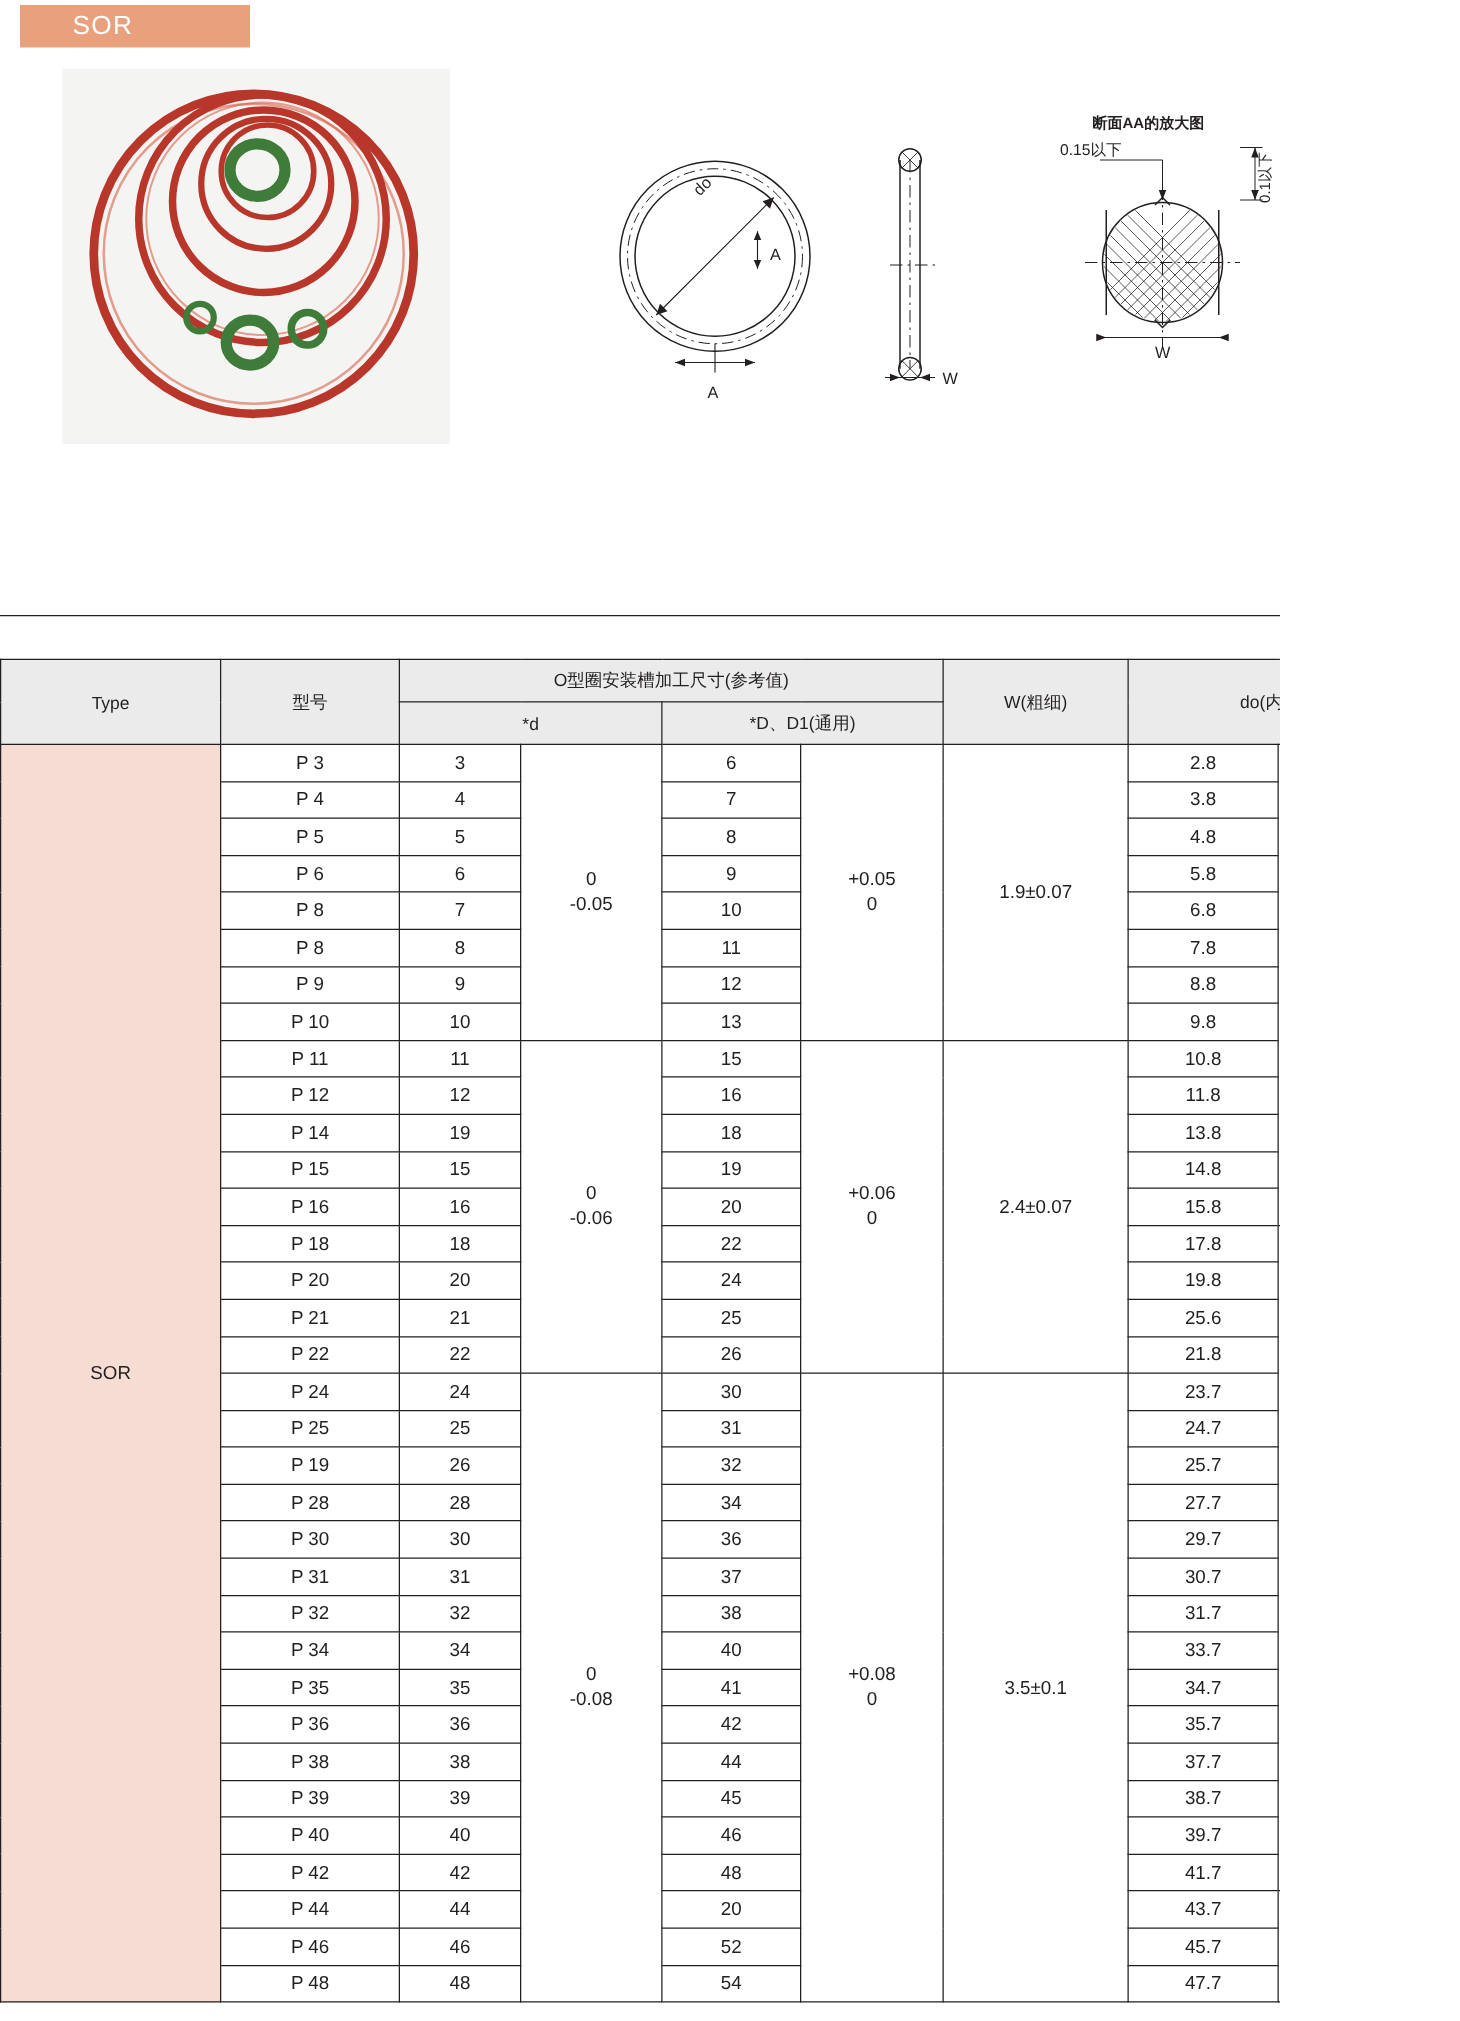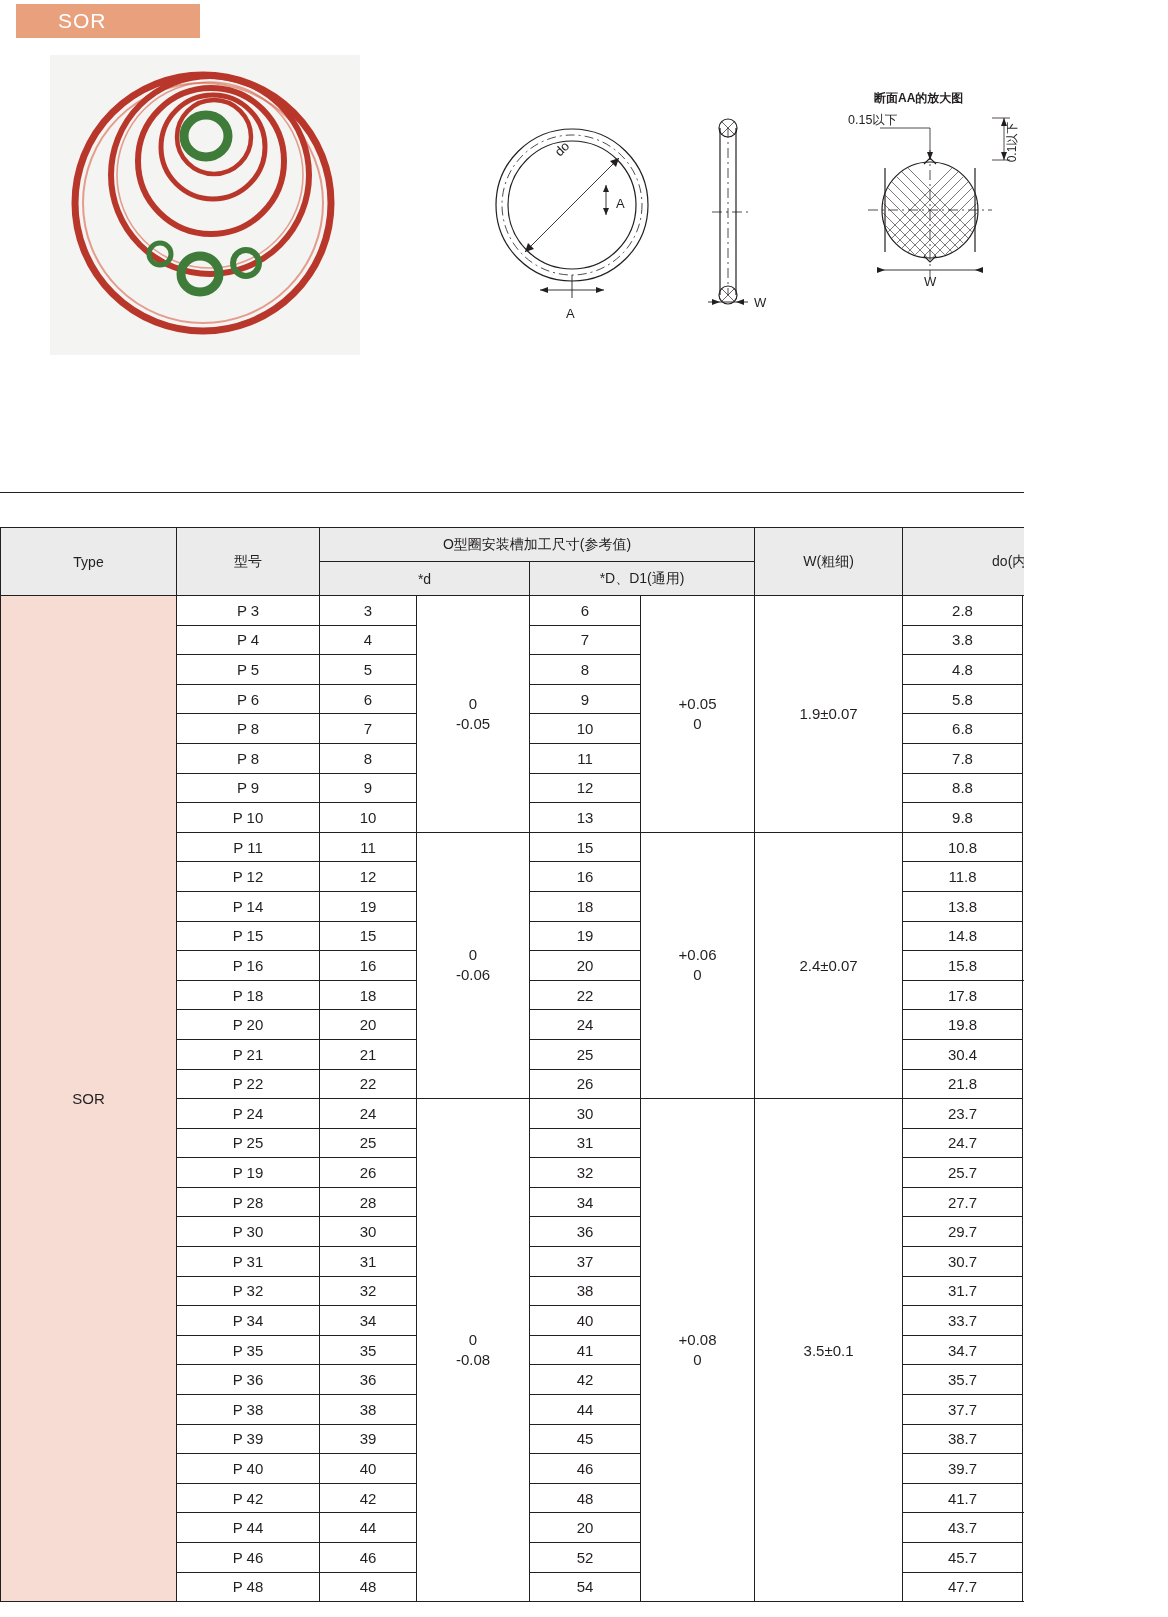--- a/index.html
+++ b/index.html
@@ -320,21 +320,21 @@
           <tr>
             <td>P 20</td>
             <td>20</td>
             <td>24</td>
             <td>19.8</td>
           </tr>
           <tr>
             <td>P 21</td>
             <td>21</td>
             <td>25</td>
-            <td>30.4</td>
+            <td>25.6</td>
           </tr>
           <tr>
             <td>P 22</td>
             <td>22</td>
             <td>26</td>
             <td>21.8</td>
           </tr>
           <tr>
             <td>P 24</td>
             <td>24</td>

